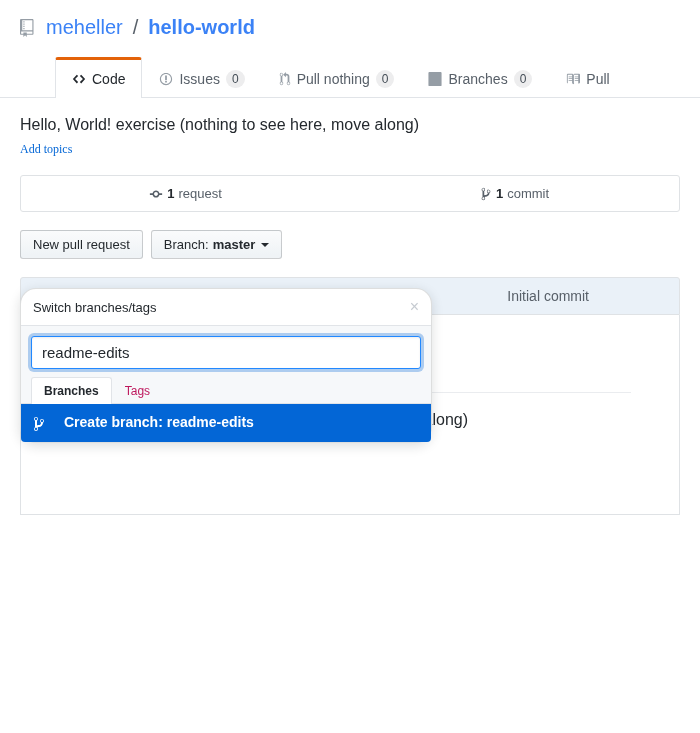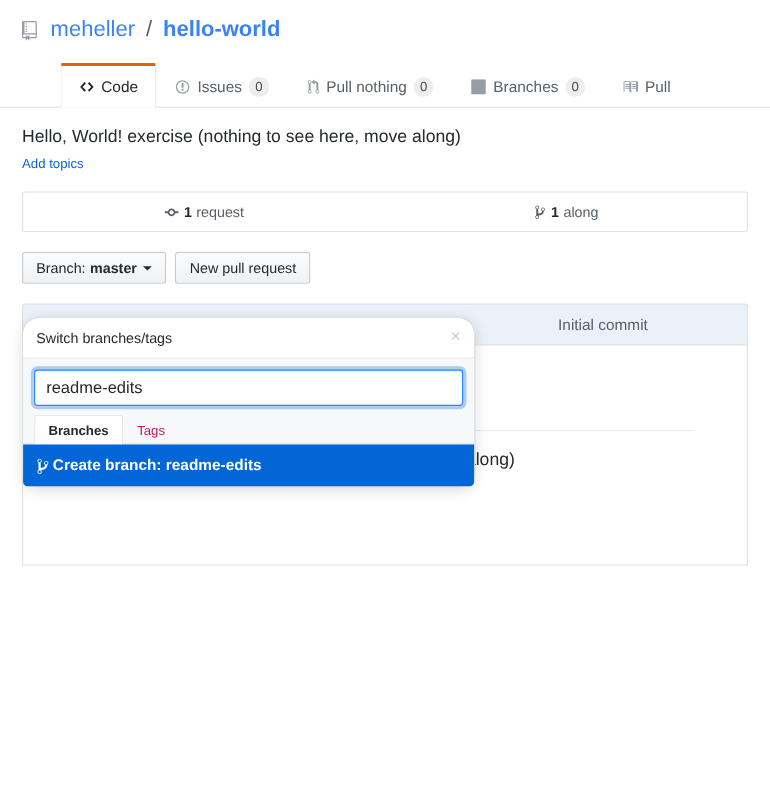--- a/index.html
+++ b/index.html
@@ -63,20 +63,21 @@
   .reponav-item.selected svg { fill: #24292e; }
 
   .main { padding: 18px 20px 0 20px; position: relative; }
   .description { font-size: 16px; color: #24292e; }
   .add-topics {
     display: inline-block;
     color: #0366d6;
     font-size: 12px;
     margin-top: 8px;
     cursor: pointer;
+    font-family: Liberation Serif, serif;
   }
 
   .stats-bar {
     display: flex;
     border: 1px solid #dfe2e5;
     border-radius: 3px;
     margin-top: 18px;
     overflow: hidden;
   }
   .stats-bar .stat {
@@ -178,21 +179,21 @@
   .menu-tab.selected {
     background: #fff;
     border-color: #e1e4e8;
     border-radius: 3px 3px 0 0;
     color: #24292e;
     font-weight: 600;
   }
   .create-item {
     background: #0366d6;
     color: #fff;
-    padding: 10px 12px 12px 27px;
+    padding: 10px 12px 12px 43px;
     position: relative;
     cursor: pointer;
     border-radius: 0 0 4px 4px;
   }
   .create-item svg { position: absolute; left: 12px; top: 12px; fill: #fff; }
   .create-item .title { font-weight: 600; font-size: 14px; }
   .create-item .sub { font-size: 12px; opacity: 0.9; margin-top: 1px; }
 
   .file-bar {
     margin-top: 18px;
@@ -285,31 +286,31 @@
             <path d="M10.86 7c-.45-1.72-2-3-3.86-3-1.86 0-3.41 1.28-3.86 3H0v2h3.14c.45 1.72 2 3 3.86 3 1.86 0 3.41-1.28 3.86-3H14V7h-3.14zM7 10.2c-1.22 0-2.2-.98-2.2-2.2 0-1.22.98-2.2 2.2-2.2 1.22 0 2.2.98 2.2 2.2 0 1.22-.98 2.2-2.2 2.2z"></path>
           </svg>
         <strong>1</strong>
         <span>request</span>
       </a>
       <a class="stat">
         <svg width="12" height="14" viewBox="0 0 10 16">
             <path d="M10 5c0-1.11-.89-2-2-2a1.993 1.993 0 00-1 3.72v.3c-.02.52-.23.98-.63 1.38-.4.4-.86.61-1.38.63-.83.02-1.48.16-2 .45V4.72a1.993 1.993 0 00-1-3.72C.88 1 0 1.89 0 3a2 2 0 001 1.72v6.56c-.59.35-1 .99-1 1.72 0 1.11.89 2 2 2 1.11 0 2-.89 2-2 0-.53-.2-1-.53-1.36.09-.06.48-.41.59-.47.25-.11.56-.17.94-.17 1.05-.05 1.95-.45 2.75-1.25S8.95 7.77 9 6.73h-.02C9.59 6.37 10 5.73 10 5zM2 1.8c.66 0 1.2.55 1.2 1.2 0 .65-.55 1.2-1.2 1.2C1.35 4.2.8 3.65.8 3c0-.65.55-1.2 1.2-1.2zm0 12.41c-.66 0-1.2-.55-1.2-1.2 0-.65.55-1.2 1.2-1.2.65 0 1.2.55 1.2 1.2 0 .65-.55 1.2-1.2 1.2zm6-8c-.66 0-1.2-.55-1.2-1.2 0-.65.55-1.2 1.2-1.2.65 0 1.2.55 1.2 1.2 0 .65-.55 1.2-1.2 1.2z"></path>
           </svg>
         <strong>1</strong>
-        <span>along</span>
+        <span>commit</span>
       </a>
     </div>
 
     <div class="actions-row">
+      <button class="btn">New pull request</button>
       <button class="btn">
         <span>Branch:</span>
         <strong>master</strong>
         <span class="caret"></span>
       </button>
-      <button class="btn">New pull request</button>
     </div>
 
     <div class="branch-menu">
       <div class="menu-header">
         <span>Switch branches/tags</span>
         <span class="menu-close">×</span>
       </div>
       <div class="menu-filter">
         <input type="text" value="readme-edits" style="">
       </div>

